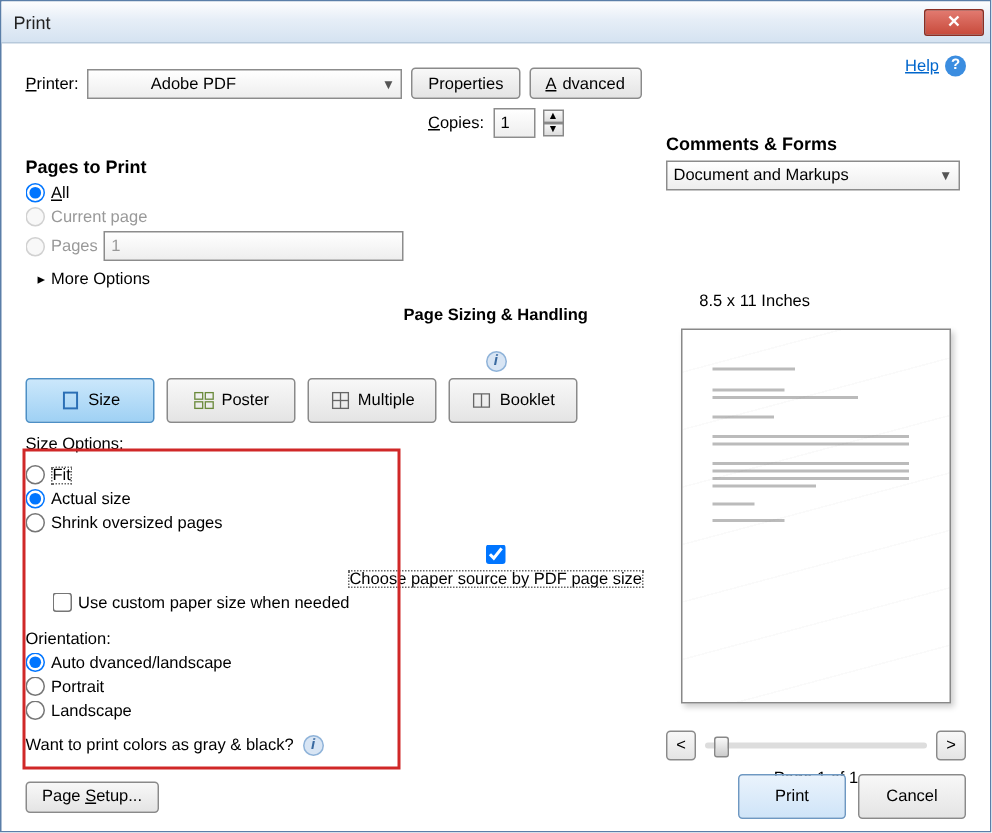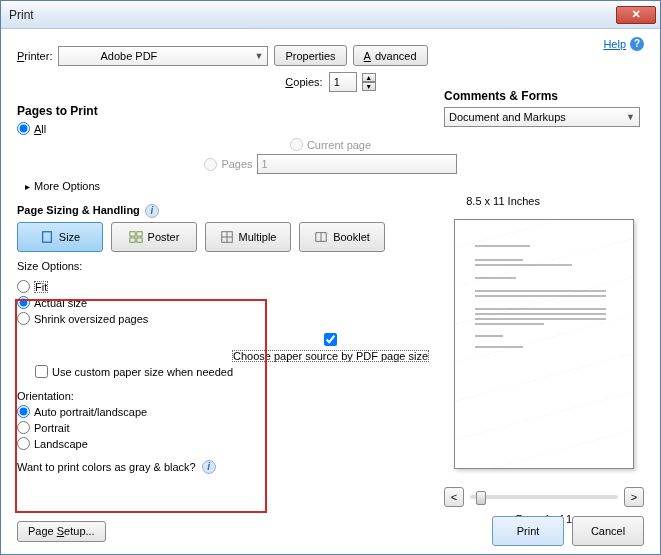--- a/index.html
+++ b/index.html
@@ -15,21 +15,21 @@
     border:1px solid #8c8c8c; background:linear-gradient(#fff,#eee); height:20px; padding:1px 4px;
   }
   .btn { background:linear-gradient(#f8f8f8,#e4e4e4); border:1px solid #8a8a8a; border-radius:3px; padding:2px 10px; height:21px; display:inline-flex; align-items:center; gap:4px; cursor:default;}
   .btn.primary { background:linear-gradient(#eaf3fc,#cfe4f8); border-color:#6e98c2; }
   .btn.big { height:30px; padding:4px 14px; font-size:12px;}
   .link { color:#0066cc; text-decoration:underline; }
   .help-icon { display:inline-block; width:14px; height:14px; border-radius:50%; background:#3b8de0; color:#fff; text-align:center; line-height:14px; font-weight:bold; font-size:10px;}
   .section-head { font-weight:bold; color:#000; margin-top:12px; margin-bottom:4px; font-size:12px;}
   .radio-row, .check-row { display:flex; align-items:center; gap:4px; margin:3px 0; }
   .radio-row input, .check-row input { margin:0; }
-  .disabled { color:#999;justify-content:center; }
+  .disabled { color:#999; }
   .more-opt { display:flex; align-items:center; gap:4px; margin:6px 0 0 8px; }
   .tri { font-size:10px; }
   .handling-btns { display:flex; gap:8px; margin:4px 0 8px 0; }
   .hbtn { width:86px; height:30px; border:1px solid #8a8a8a; border-radius:3px; background:linear-gradient(#f8f8f8,#e4e4e4); display:flex; align-items:center; justify-content:center; gap:5px;text-align:center;}
   .hbtn.sel { background:linear-gradient(#cbe7fb,#9fd1f4); border-color:#4d8fc5; }
   .hicon { width:14px; height:14px; display:inline-block; }
   .info-icon { display:inline-block; width:14px; height:14px; border-radius:50%; background:#d8e5f4; border:1px solid #8fb3d9; color:#3a6aa0; text-align:center; line-height:12px; font-style:italic; font-size:10px; font-weight:bold;}
   .redbox { border:2px solid #d02828; position:absolute; }
   .right-col { position:absolute; right:16px; top:60px; width:200px; }
   .dropdown { width:196px; height:20px; border:1px solid #8c8c8c; background:linear-gradient(#fff,#eee); display:flex; align-items:center; justify-content:space-between; padding:0 4px;}
@@ -102,21 +102,21 @@
     <div class="radio-row disabled">
       <input type="radio" disabled="" style="">
       <span>Pages</span>
       <input type="text" style="width: 200px; color: rgb(153, 153, 153);" disabled="" value="1">
     </div>
     <div class="more-opt">
       <span class="tri">▸</span>
       <span>More Options</span>
     </div>
 
-    <div class="section-head" style="display:flex; align-items:flex-start; gap:5px;">
+    <div class="section-head" style="display:flex; align-items:center; gap:18px;flex-direction:column;">
       <span>Page Sizing &amp; Handling</span>
       <span class="info-icon">i</span>
     </div>
     <div class="handling-btns">
       <div class="hbtn sel">
         <svg class="hicon" viewBox="0 0 16 16">
             <rect x="3" y="2" width="10" height="12" fill="none" stroke="#2b6fb5" stroke-width="1.5"></rect>
           </svg>
         <span>Size</span>
       </div>
@@ -167,21 +167,21 @@
         <span class="dotted-focus">Choose paper source by PDF page size</span>
       </div>
       <div class="check-row" style="margin-left:18px;">
         <input type="checkbox" style="">
         <span>Use custom paper size when needed</span>
       </div>
 
       <div style="margin-top:12px;">Orientation:</div>
       <div class="radio-row">
         <input type="radio" name="or" checked="" style="">
-        <span>Auto portrait/landscape</span>
+        <span>Auto dvanced/landscape</span>
       </div>
       <div class="radio-row">
         <input type="radio" name="or" style="">
         <span>Portrait</span>
       </div>
       <div class="radio-row">
         <input type="radio" name="or" style="">
         <span>Landscape</span>
       </div>
 

